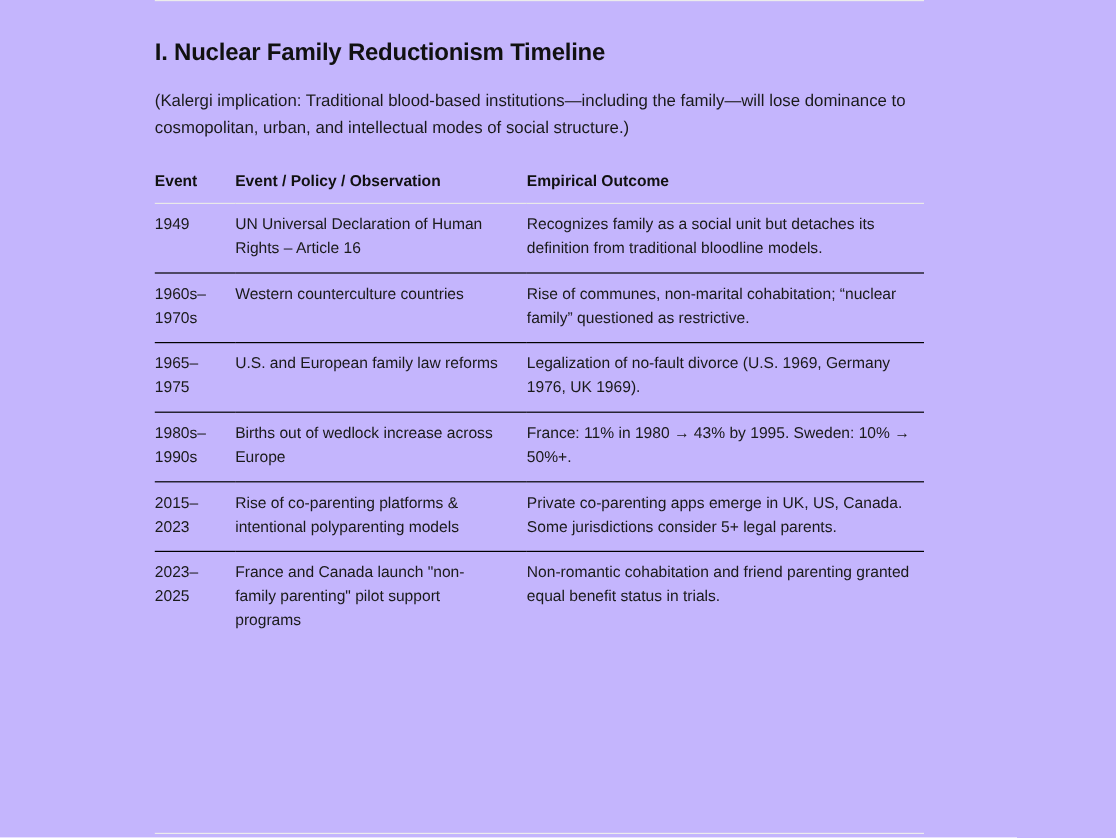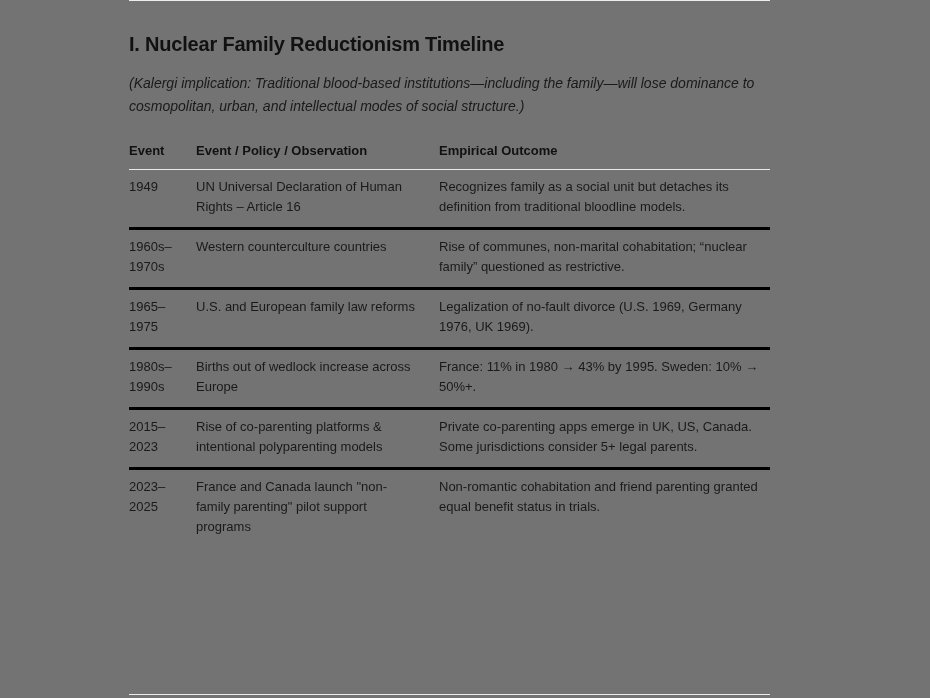--- a/index.html
+++ b/index.html
@@ -1,21 +1,21 @@
 <!DOCTYPE html>
 <html><head>
 <meta charset="utf-8">
 <style>
   * { box-sizing: border-box; }
   html, body { margin: 0; padding: 0; background: #ffffff; }
   .page {
     position: relative;
     width: 930px;
     height: 698px;
-    background: #737373;
+    background: #c4b5fd;
     overflow: hidden;
     font-family: "Liberation Sans", sans-serif;
     color: #0d0d0d;
   }
   .content {
     position: absolute;
     left: 129px;
     top: 0;
     width: 641px;
   }
@@ -34,21 +34,20 @@
   h2.heading {
     margin: 30px 0 0 0;
     font-size: 20px;
     line-height: 26px;
     font-weight: 700;
     letter-spacing: -0.2px;
     color: #111111;
   }
   p.note {
     margin: 15px 0 0 0;
-    font-style: italic;
     font-size: 14px;
     line-height: 23px;
     color: #1a1a1a;
   }
   table.timeline {
     margin-top: 14px;
     width: 641px;
     border-collapse: collapse;
     table-layout: fixed;
   }
@@ -63,21 +62,21 @@
     line-height: 20px;
     padding: 9px 20px 8px 0;
     border-bottom: 1px solid #e9e9e9;
     color: #111111;
   }
   td {
     vertical-align: top;
     font-size: 13px;
     line-height: 20px;
     padding: 7px 20px 10px 0;
-    border-bottom: 3px solid #000000;
+    border-bottom: 1px solid #000000;
     color: #1a1a1a;
     overflow-wrap: break-word;
   }
   th:last-child, td:last-child { padding-right: 0; }
   tbody tr:last-child td { border-bottom: 0; }
   .italic { }
 </style>
 </head>
 <body>
 

